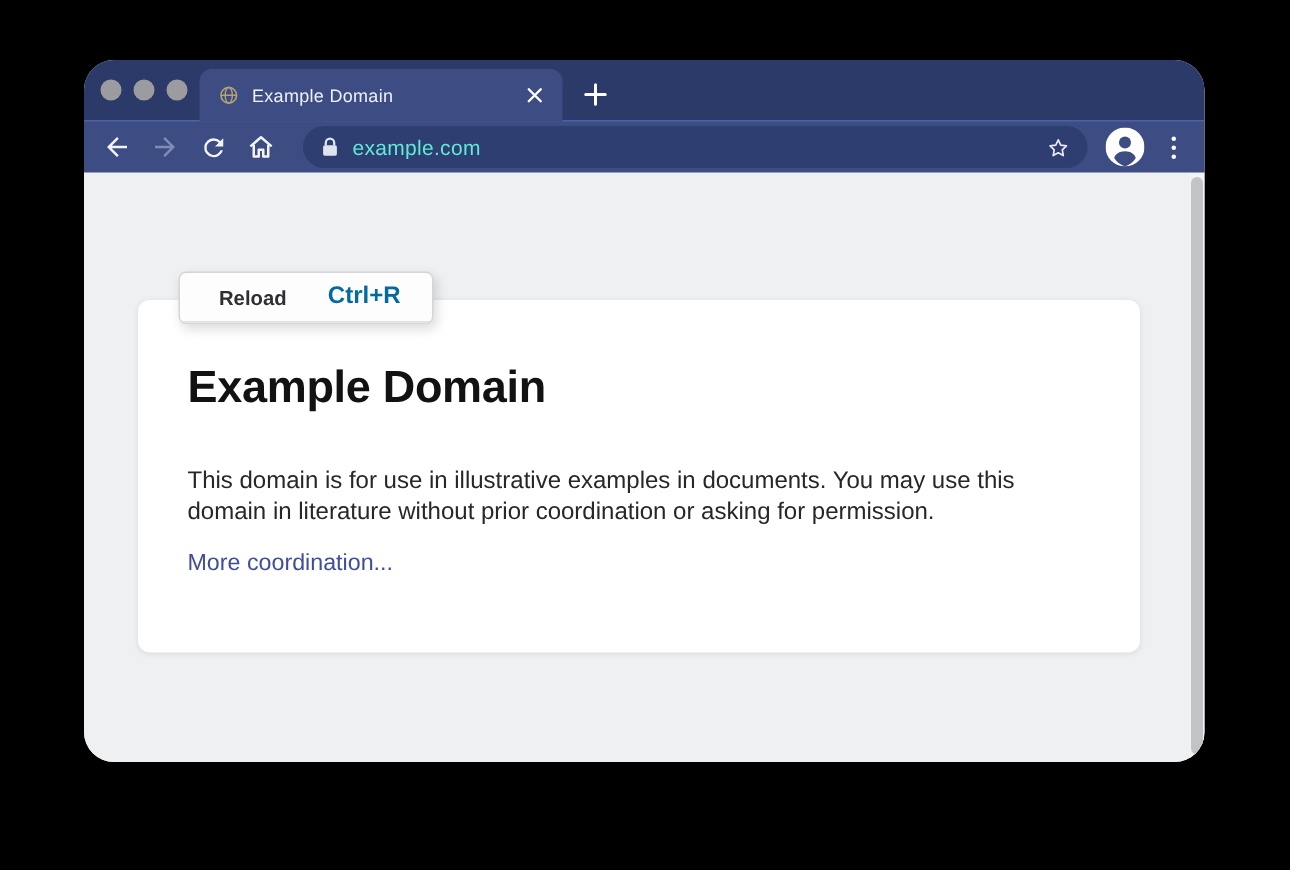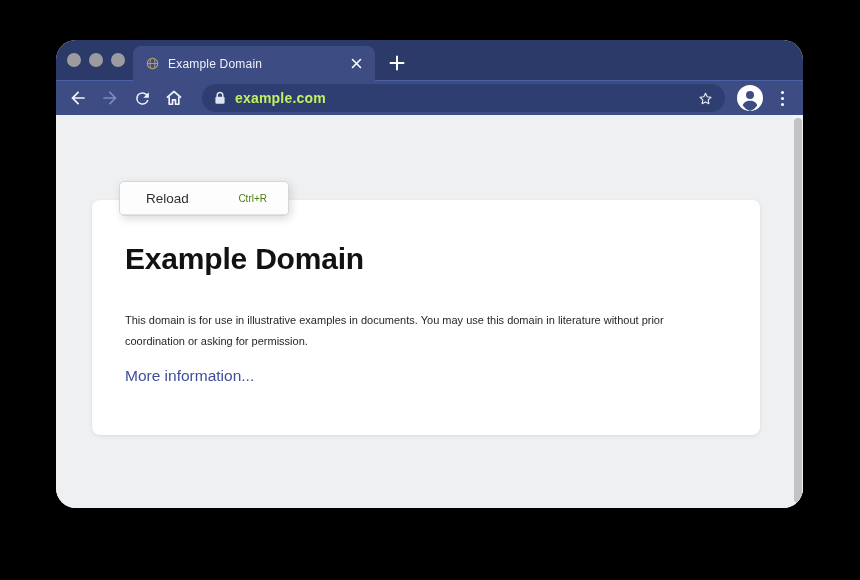--- a/index.html
+++ b/index.html
@@ -47,21 +47,21 @@
   .tool-button {
     width: 28px; height: 28px; margin-right: 4px; flex: 0 0 auto;
     display: flex; align-items: center; justify-content: center; cursor: pointer;
   }
   .urlbar {
     flex: 1; height: 28px; margin: 0 12px 0 10px; background: #2f3e70;
     border-radius: 14px; display: flex; align-items: center; padding: 0 8px 0 12px;
     min-width: 0;
   }
   .urlbar-text {
-    color: #bef264; font-size: 14px; font-weight: 700; margin-left: 9px;
+    color: #5eead4; font-size: 14px; font-weight: 400; margin-left: 9px;
     letter-spacing: .2px; flex: 1; white-space: nowrap; overflow: hidden;
   }
   .star-button { width: 24px; height: 24px; display: flex; align-items: center; justify-content: center; flex: 0 0 auto; cursor: pointer; }
   .avatar-button { width: 26px; height: 26px; flex: 0 0 auto; margin-right: 8px; cursor: pointer; }
   .kebab-button {
     width: 22px; height: 26px; display: flex; flex-direction: column;
     align-items: center; justify-content: center; gap: 3px; flex: 0 0 auto; cursor: pointer;
   }
   .kebab-dot { width: 3px; height: 3px; border-radius: 50%; background: #fff; }
 
@@ -74,39 +74,39 @@
     position: absolute; left: 36px; top: 85px; width: 668px; height: 235px;
     background: #ffffff; border-radius: 8px;
     box-shadow: 0 1px 4px rgba(0,0,0,.09);
   }
   .page-heading {
     position: absolute; left: 33px; top: 42px;
     font-size: 30px; font-weight: 700; color: #121212; letter-spacing: -.2px;
   }
   .page-paragraph {
     position: absolute; left: 33px; top: 110px; width: 588px;
-    font-size: 11px; line-height: 21px; color: #26272b;
+    font-size: 16px; line-height: 21px; color: #26272b;
   }
   .page-link {
     position: absolute; left: 33px; top: 167px;
     font-size: 15.5px; color: #3f4e9c; text-decoration: none; cursor: pointer;
   }
 
   
   .context-menu {
     position: absolute; left: 63px; top: 66px; width: 170px;
     background: #fdfdfd; border: 1px solid #d6d6d8; border-radius: 5px;
-    box-shadow: 2px 3px 8px rgba(0,0,0,.14); z-index: 5; overflow: hidden;
+    box-shadow: 2px 3px 8px rgba(0,0,0,.14); z-index: 5; overflow: hidden; font-weight: bold;
   }
   .menu-item {
     height: 32px; display: flex; align-items: center; justify-content: space-between;
     padding: 0 21px 0 26px; cursor: pointer;
   }
   .menu-item-label { font-size: 13.5px; color: #2e2f33; }
-  .menu-item-shortcut { font-size: 10px; color: #4d7c0f; }
+  .menu-item-shortcut { font-size: 16px; color: #0369a1; }
   .menu-divider { height: 1px; background: #e2e2e4; }
 
   
   .scrollbar-track {
     position: absolute; right: 0; top: 0; width: 10px; height: 393px;
     background: #f2f3f4;
   }
   .scrollbar-thumb {
     position: absolute; right: 1px; top: 3px; width: 8px; height: 385px;
     background: #c2c3c6; border-radius: 4px; cursor: pointer;
@@ -193,21 +193,21 @@
       <span class="kebab-dot"></span>
       <span class="kebab-dot"></span>
       <span class="kebab-dot"></span>
     </div>
   </div>
 
   <div class="content">
     <div class="card">
       <h1 class="page-heading">Example Domain</h1>
       <p class="page-paragraph">This domain is for use in illustrative examples in documents. You may use this domain in literature without prior coordination or asking for permission.</p>
-      <a class="page-link">More information...</a>
+      <a class="page-link">More coordination...</a>
     </div>
 
     <div class="context-menu">
       <div class="menu-item">
         <span class="menu-item-label">Reload</span>
         <span class="menu-item-shortcut">Ctrl+R</span>
       </div>
       <div class="menu-divider"></div>
     </div>
 

